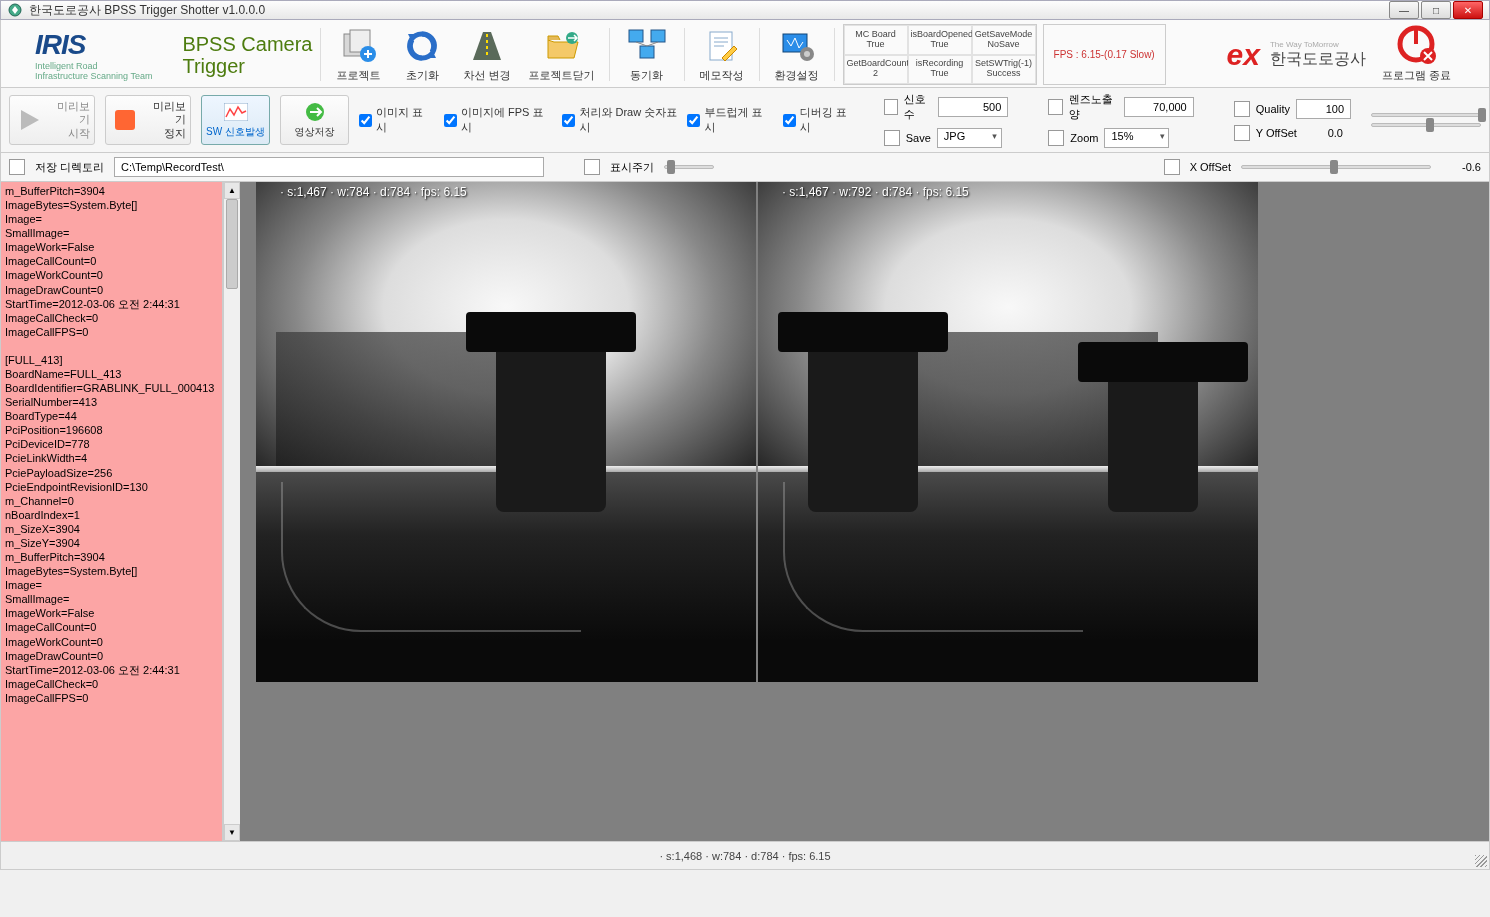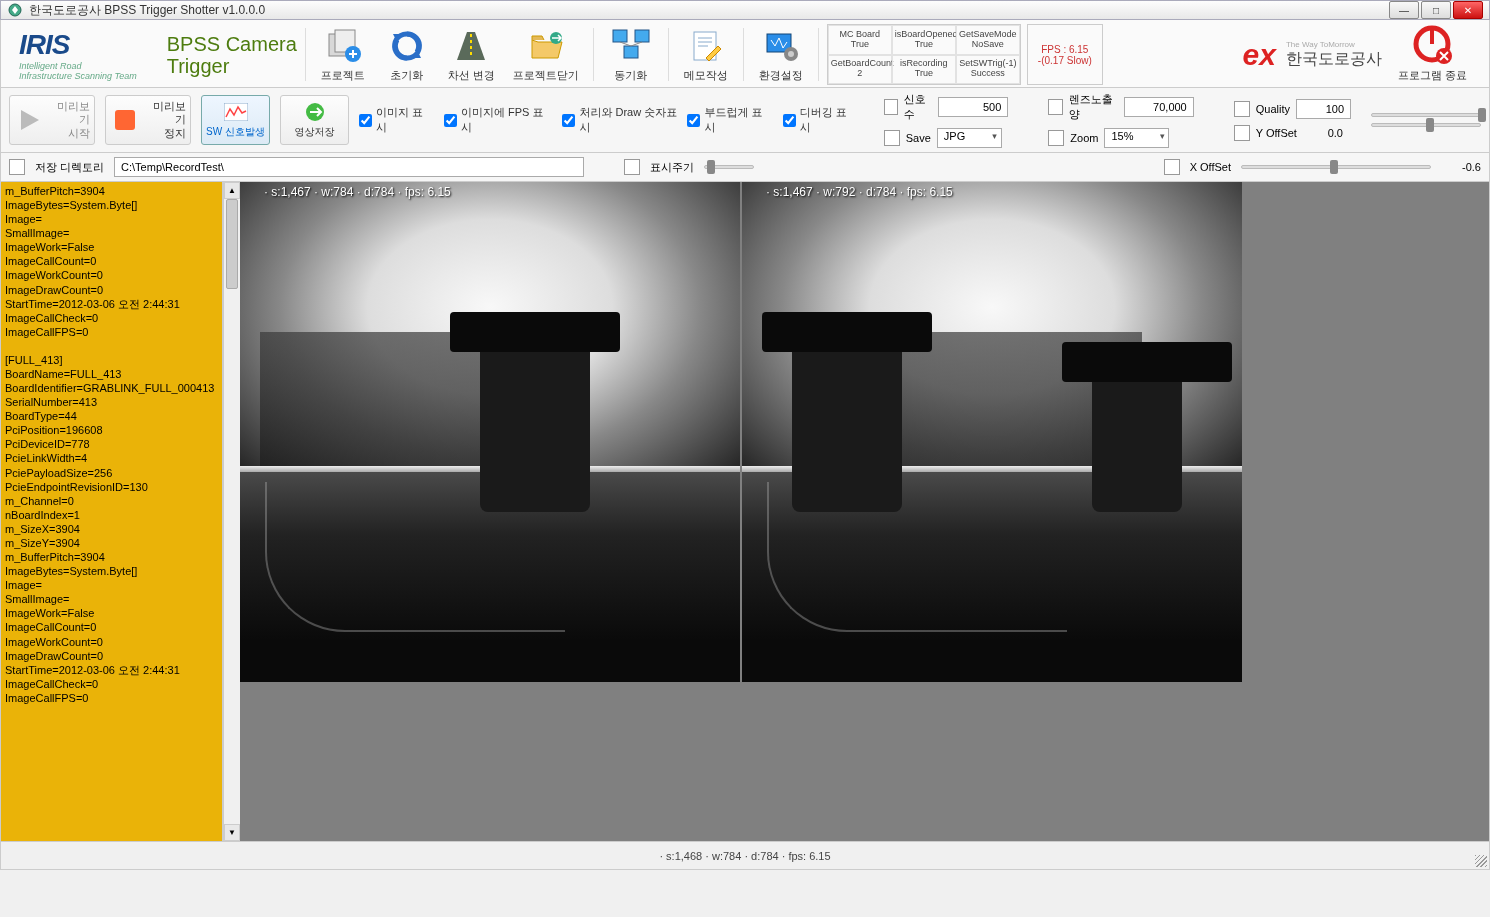--- a/index.html
+++ b/index.html
@@ -6,34 +6,34 @@
 body { background: #f0f0f0; width: 1490px; height: 917px; overflow: hidden; position: relative; }
 
 .titlebar { height: 20px; background: linear-gradient(#fdfdfd, #e8e8e8); border: 1px solid #aab; display: flex; align-items: center; padding: 0 6px; font-size: 12px; color: #333; }
 .titlebar-icon { width: 16px; height: 16px; margin-right: 6px; display:flex; align-items:center; }
 .titlebar-icon svg { width:16px; height:16px; }
 .titlebar .spacer { flex: 1; }
 .win-buttons { display: flex; gap: 2px; }
 .win-btn { width: 30px; height: 18px; border: 1px solid #888; background: linear-gradient(#f8f8f8,#ddd); border-radius: 2px; display:flex; align-items:center; justify-content:center; font-size:10px; }
 .win-btn.close { background: linear-gradient(#f66,#c11); color:#fff; border-color:#a00; }
 
-.ribbon { background: #fafafa; border: 1px solid #ccc; border-top: none; padding: 4px 8px 2px; display: flex; align-items: stretch; gap: 6px; }
+.ribbon { background: #fafafa; border: 1px solid #ccc; border-top: none; padding: 4px 24px 2px; display: flex; align-items: stretch; gap: 6px; }
 .brand { display:flex; flex-direction:column; justify-content:center; padding: 0 10px; }
 .brand-logo { font-size: 28px; font-weight: 900; font-style: italic; color: #1a4a8a; letter-spacing: -1px; }
-.brand-sub { font-size: 9px; color: #6a8; font-style: italic; }
+.brand-sub { font-size: 9px; color: #6a8; }
 .brand-title { font-size: 20px; color: #4d7c0f; padding-left: 14px; line-height: 1.1; align-self:center;}
 
 .rib-group { display:flex; flex-direction:column; align-items:center; justify-content:flex-end; padding: 2px 6px; gap:2px; min-width: 58px; text-align: right;}
 .rib-group .icon { width: 40px; height: 40px; display:flex; align-items:center; justify-content:center; }
 .rib-group .lbl { font-size: 11px; color: #333; white-space:nowrap; }
 .rib-sep { width: 1px; background: #ddd; margin: 4px 2px; }
 
 .status-box { border:1px solid #ccc; font-size:9px; color:#444; display:grid; grid-template-columns: repeat(3, 64px); grid-template-rows: 1fr 1fr; }
 .status-cell { border:1px solid #e2e2e2; padding:2px; text-align:center; display:flex; flex-direction:column; justify-content:center; line-height:1.1;}
-.fps-box { border:1px solid #ccc; font-size:10px; color:#c33; display:flex; flex-direction:column; align-items:center; justify-content:center; padding: 0 10px; }
+.fps-box { border:1px solid #ccc; font-size:10px; color:#c33; display:flex; flex-direction:row; align-items:center; justify-content:center; padding: 0 10px; }
 
 .brand-right { display:flex; align-items:center; gap:10px; margin-left:auto; padding:0 8px;}
 .ex-logo { font-weight:900; font-size:30px; color:#d22; font-style:italic; }
 .kec { font-size:16px; color:#444; display:flex; flex-direction:column; align-items:flex-start;}
 .kec small { font-size:8px; color:#aaa; }
 .exit-icon { width:44px; height:44px; }
 
 .secondbar { background:#f6f6f6; border:1px solid #ccc; border-top:none; padding:4px 8px; display:flex; align-items:center; gap:10px; font-size:11px; }
 .big-btn { width:90px; height:50px; border:1px solid #ccc; border-radius:3px; background:linear-gradient(#fdfdfd,#eee); display:flex; align-items:center; gap:6px; padding:4px; font-size:11px; color:#888;}
 .big-btn .bi { width:30px; height:30px; display:flex; align-items:center; justify-content:center;}
@@ -49,26 +49,26 @@
 
 .opt-row { display:flex; align-items:center; gap:6px; font-size:11px;}
 .sq { width:16px; height:16px; border:1px solid #999; background:#fff; display:inline-block;}
 .txtin { border:1px solid #aaa; padding:2px 6px; font-size:11px; text-align:right; width:70px; height:20px; background:#fff;}
 .dd { border:1px solid #aaa; padding:1px 20px 1px 6px; font-size:11px; height:20px; background:#fff; position:relative; width:65px;}
 .dd::after { content:"▾"; position:absolute; right:4px; top:2px; font-size:9px; color:#555;}
 .slider-track { height:4px; background:#ddd; border:1px solid #bbb; width:110px; position:relative; border-radius:2px;}
 .slider-thumb { position:absolute; width:8px; height:14px; background:#888; top:-6px; left:50%; border-radius:2px;}
 
 .thirdbar { background:#f6f6f6; border:1px solid #ccc; border-top:none; padding:4px 8px; display:flex; align-items:center; gap:10px; font-size:11px;}
-.pathin { border:1px solid #aaa; padding:2px 6px; font-size:11px; height:20px; width:470px; background:#fff;}
-
-.content { display:flex; height: 660px; border:1px solid #ccc; border-top:none; background:#eab308;}
+.pathin { border:1px solid #aaa; padding:2px 6px; font-size:11px; height:20px; width:430px; background:#fff;}
+
+.content { display:flex; height: 660px; border:1px solid #ccc; border-top:none; background:#fca5a5;}
 .logpane { width:222px; border-right:1px solid #ccc; font-size:11px; color:#000; padding:2px 4px; overflow:hidden; white-space:pre; line-height:1.28; font-family:"Malgun Gothic",sans-serif;}
 .viewer { flex:1; background:#808080; position:relative; display:flex; align-items:flex-start; justify-content:flex-start; padding:0;}
-.img-area { position:relative; display:flex; }
+.img-area { position:relative; display:flex;margin-left:16px; }
 .img-overlay { position:absolute; top:0; left:18px; color:#fff; font-size:12px; font-family:sans-serif; padding:3px 6px; text-shadow:1px 1px 2px #000; z-index:2;}
 .cam-img { width:500px; height:500px; background:#222; position:relative; overflow:hidden;}
 .cam-img.right{margin-left:2px;}
 .scene { position:absolute; inset:0; background: radial-gradient(ellipse 70% 50% at 50% 25%, #f8f8f8 0%, #ddd 35%, #888 60%, #1a1a1a 100%);}
 .desk { position:absolute; bottom:0; left:0; right:0; height:42%; background:linear-gradient(180deg,#4a4a4a 0%, #222 30%, #0a0a0a 80%);}
 .desk-edge{position:absolute; bottom:42%; left:0; right:0; height:6px; background:linear-gradient(#eee,#aaa);}
 .monitor-stand{position:absolute; left:48%; bottom:34%; width:110px; height:180px; background:#1a1a1a; border-radius:8px;}
 .monitor-stand::before{content:""; position:absolute; top:-20px; left:-30px; width:170px; height:40px; background:#0a0a0a; border-radius:4px;}
 .equip{position:absolute; left:4%; bottom:42%; width:48%; height:28%; background:linear-gradient(#3a3a3a,#1a1a1a); opacity:0.7;}
 .cable{position:absolute; bottom:10%; left:5%; width:60%; height:30%; border:2px solid #aaa; border-top:none; border-right:none; border-radius:0 0 0 80px; opacity:0.4;}

